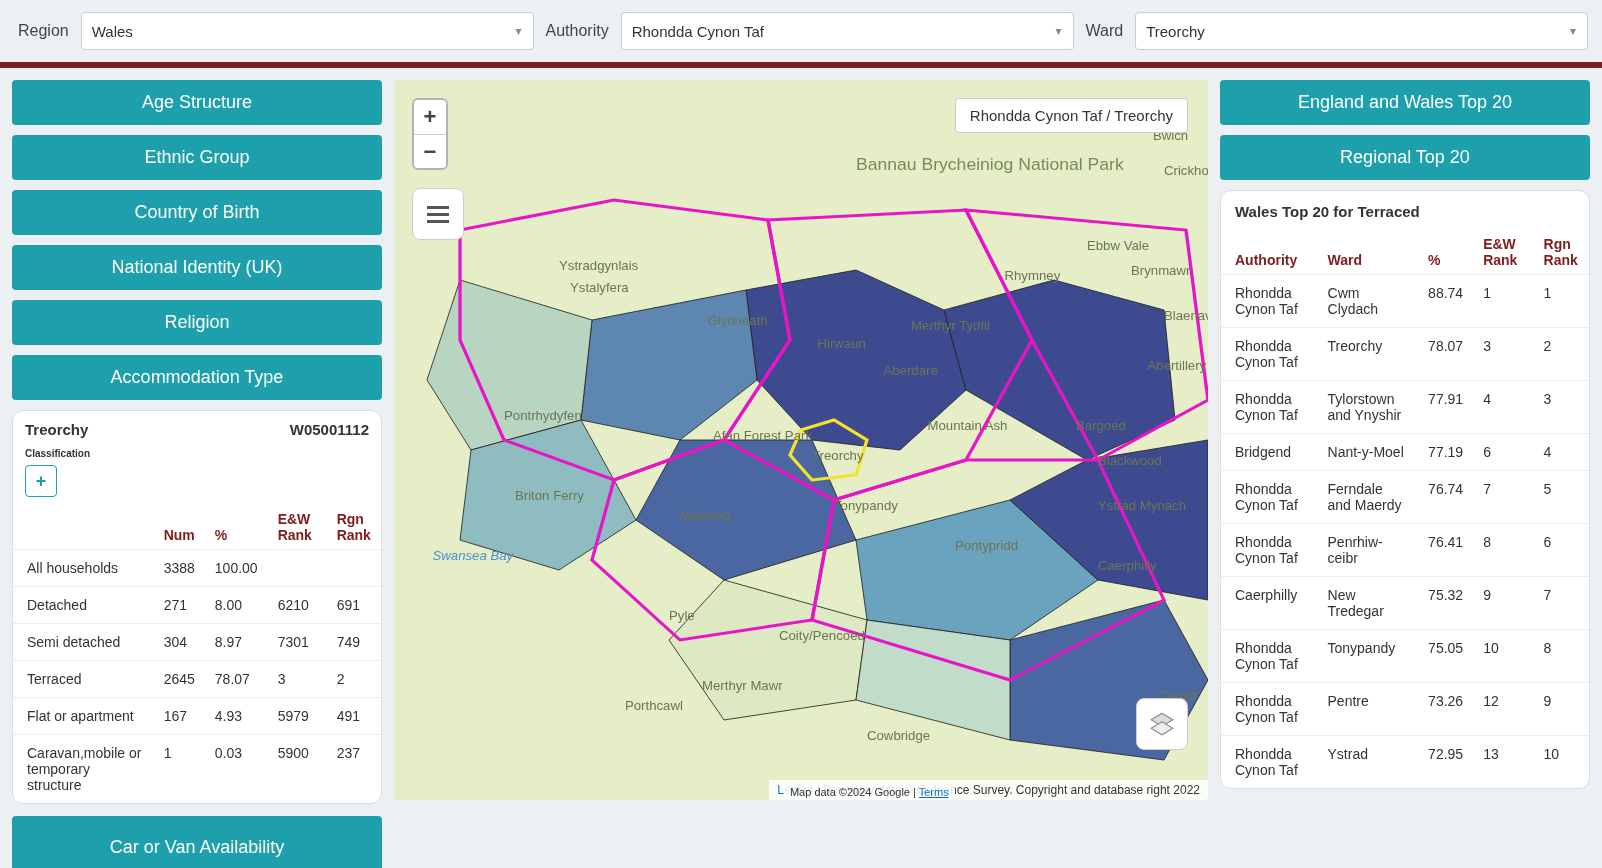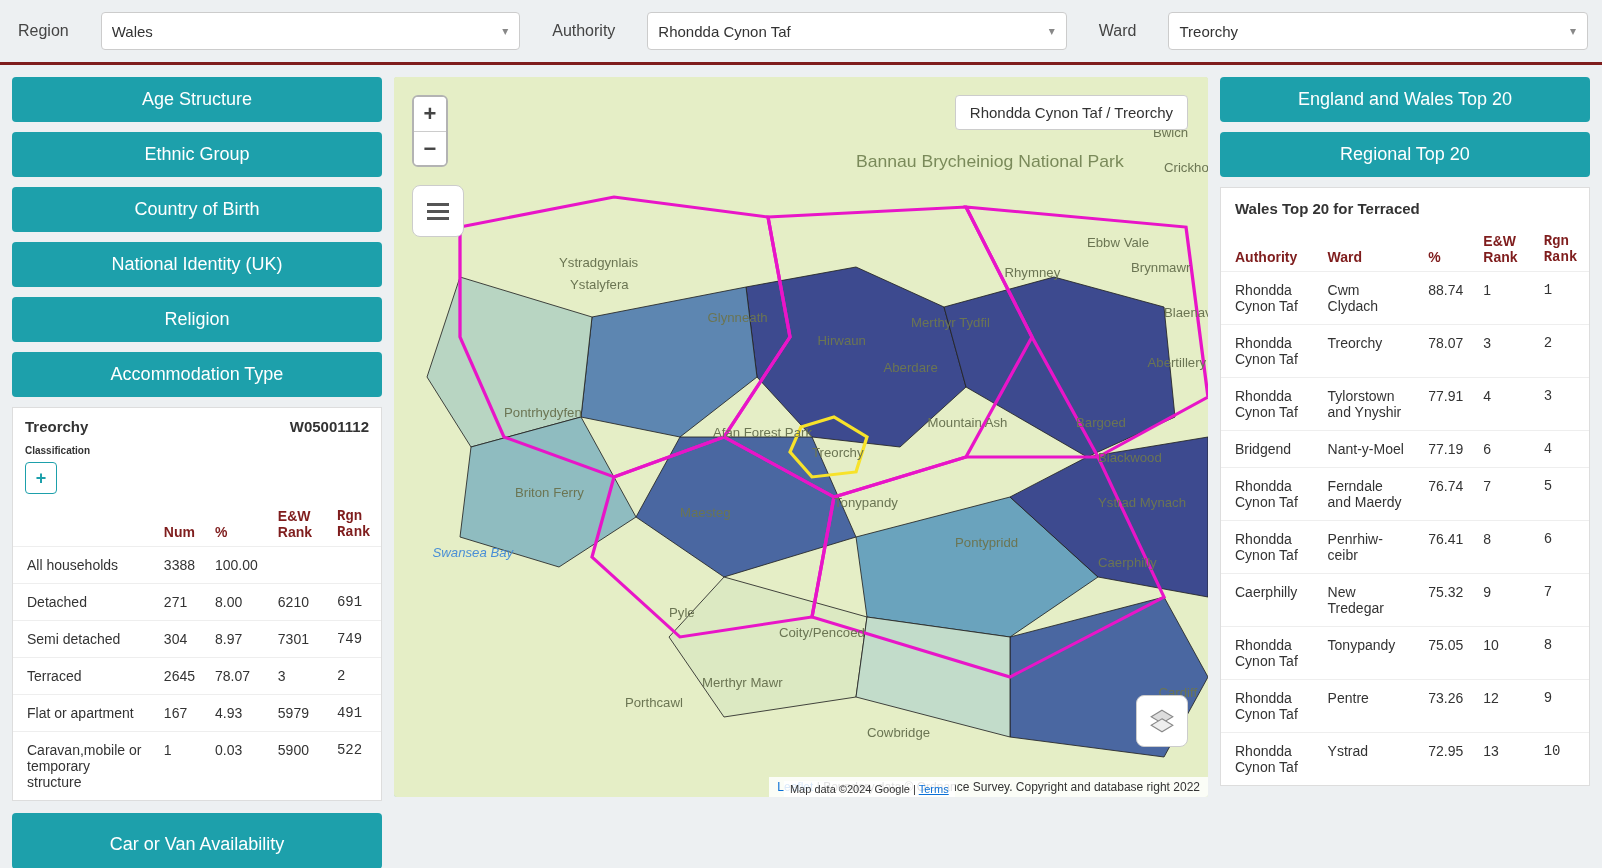--- a/index.html
+++ b/index.html
@@ -1,24 +1,24 @@
 <!DOCTYPE html>
 <html><head>
 <meta charset="utf-8">
 <style>
 * { box-sizing: border-box; margin: 0; padding: 0; }
 body { font-family: "Segoe UI", Arial, sans-serif; background: #edf0f2; color: #333; font-size: 14px; }
 
 .top-filter {
   display: flex;
   align-items: center;
-  gap: 28px;
+  gap: 8px;
   padding: 12px 14px;
   background: #edf0f2;
-  border-bottom: 3px solid #7f1d1d;
+  border-bottom: 6px solid #7f1d1d;
 }
 .filter-label { font-size: 16px; color: #444; padding: 0 4px; }
 .filter-select {
   flex: 1;
   height: 38px;
   background: #fff;
   border: 1px solid #ccc;
   border-radius: 4px;
   padding: 8px 10px;
   font-size: 15px;
@@ -50,21 +50,21 @@
   font-size: 18px;
   font-weight: 400;
   cursor: pointer;
   margin-bottom: 10px;
   text-align: center;
 }
 
 .panel-card {
   background: #fff;
   border: 1px solid #ddd;
-  border-radius: 0;
+  border-radius: 11px;
   margin-bottom: 12px;
 }
 
 .detail-header {
   display: flex;
   justify-content: space-between;
   padding: 10px 12px;
   font-weight: 600;
   font-size: 15px;
 }
@@ -73,21 +73,21 @@
   width: 32px; height: 32px;
   border: 1.5px solid #1da0ab; border-radius: 4px;
   background: #fff; color: #1da0ab; font-size: 18px; font-weight: 600;
   margin: 2px 0 8px 12px; cursor: pointer;
 }
 
 table.data { width: 100%; border-collapse: collapse; font-size: 14px; }
 table.data th { text-align: left; padding: 6px 10px; font-weight: 600; color: #7f1d1d; vertical-align: bottom; margin-top: 40px;}
 table.data td { padding: 10px 10px; border-top: 1px solid #eee; vertical-align: top;}
 table.data th:first-child, table.data td:first-child { padding-left: 14px; }
-table.data th:last-child, table.data td:last-child { padding-right: 6px; font-family: Liberation Mono, monospace; }
+table.data th:last-child, table.data td:last-child { padding-right: 6px; }
 
 .right-title { padding: 12px 14px 10px; font-weight: 600; font-size: 15px;}
 
 
 .map-wrap {
   position: relative;
   width: 100%;
   height: 720px;
   background: #d4e4bf;
   border-radius: 3px;
@@ -222,21 +222,21 @@
               <td>167</td>
               <td>4.93</td>
               <td>5979</td>
               <td>491</td>
             </tr>
             <tr>
               <td>Caravan,mobile or temporary structure</td>
               <td>1</td>
               <td>0.03</td>
               <td>5900</td>
-              <td>522</td>
+              <td>237</td>
             </tr>
           </tbody>
       </table>
     </div>
 
     <button class="btn-teal" style="margin-bottom:0; height:56px; overflow:hidden; padding-top:18px;">Car or Van Availability</button>
   </div>
 
   <div class="map-wrap">
     <svg class="map-svg" viewBox="0 0 740 720" preserveAspectRatio="none">

